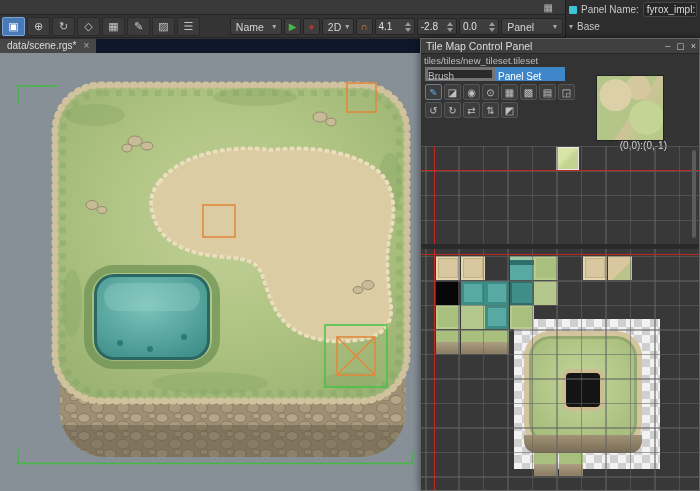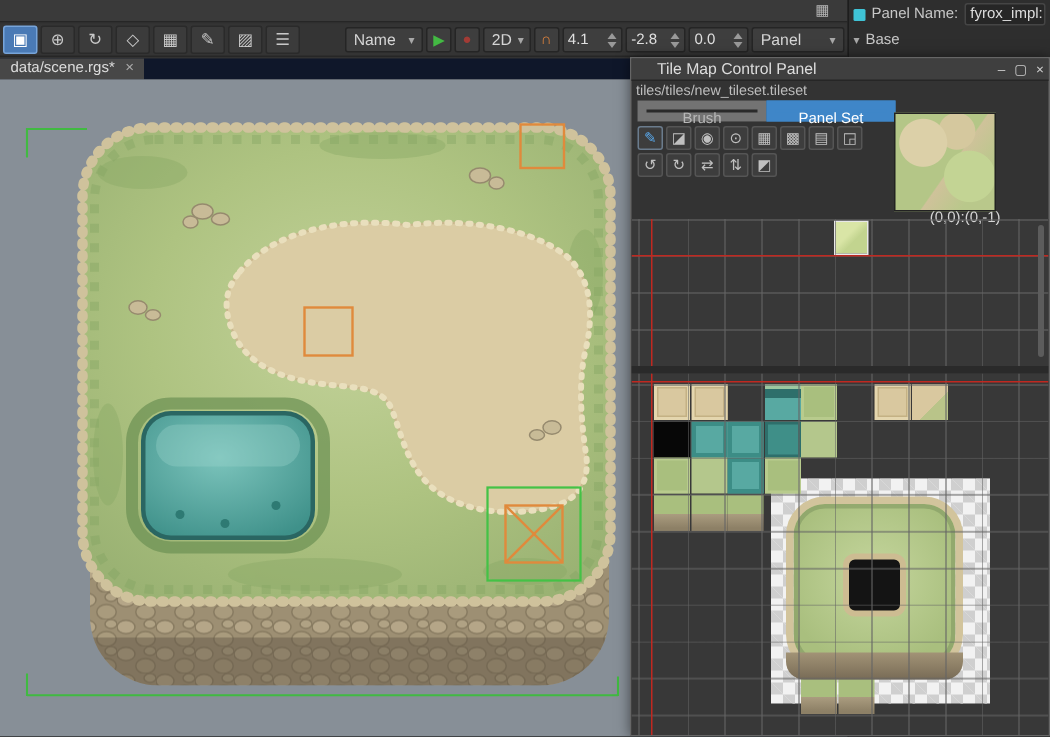--- a/index.html
+++ b/index.html
@@ -41,27 +41,27 @@
   .insp-row{display:flex;align-items:center;gap:4px;padding:2px 3px;font-size:10px;color:#c8c8c8;}
   .insp-ico{width:8px;height:8px;background:#3fc3d6;border-radius:1px;flex:none;}
   .insp-value{background:#262626;border:1px solid #454545;border-radius:2px;padding:1px 3px;
               color:#ddd;white-space:nowrap;overflow:hidden;flex:1;}
   .insp-caret{font-size:8px;color:#a8a8a8;}
 
   
   .tile-panel{position:absolute;left:420px;top:38px;width:280px;height:453px;background:#333;
               border:1px solid #666;z-index:10;box-shadow:0 0 8px rgba(0,0,0,.5);}
   .ptitle{position:absolute;left:0;top:0;width:278px;height:15px;background:#3f3f3f;
-          font-size:10.5px;line-height:15px;padding-left:17px;color:#ddd;border-bottom:1px solid #262626;
+          font-size:10.5px;line-height:15px;padding-left:5px;color:#ddd;border-bottom:1px solid #262626;
           white-space:nowrap;}
   .pwinbtns{position:absolute;right:3px;top:0;display:flex;gap:6px;font-size:9px;color:#ccc;line-height:15px;}
   .ppath{position:absolute;left:3px;top:16px;font-size:9.5px;color:#bdbdbd;white-space:nowrap;}
   .ptabs{position:absolute;left:4px;top:28px;display:flex;}
-  .ptab{width:86px;height:14px;background:#2a2a2a;border:6px solid #737373;color:#b8b8b8;
-        font-size:10px;line-height:13px;text-align:center;}
+  .ptab{width:70px;height:14px;background:#2a2a2a;border:3px solid #737373;color:#b8b8b8;
+        font-size:10px;line-height:13px;text-align:left;}
   .ptab.active{background:#3f86c8;color:#fff;border-color:#3f86c8;}
   .ptools{position:absolute;left:4px;display:flex;gap:2px;}
   .ptbtn{width:17px;height:16px;background:#3d3d3d;border:1px solid #555;border-radius:2px;
          display:flex;align-items:center;justify-content:center;font-size:10px;color:#c0c0c0;}
   .ptbtn.active{color:#58a6e8;border-color:#6b7c8d;}
   .preview{position:absolute;left:175px;top:36px;width:68px;height:66px;border:1px solid #222;
            background:
              radial-gradient(circle at 28% 30%,#dcd0a8 0 24%,rgba(0,0,0,0) 25%),
              radial-gradient(circle at 62% 18%,#d5c89e 0 18%,rgba(0,0,0,0) 19%),
              radial-gradient(circle at 75% 65%,#c3d494 0 26%,rgba(0,0,0,0) 27%),

